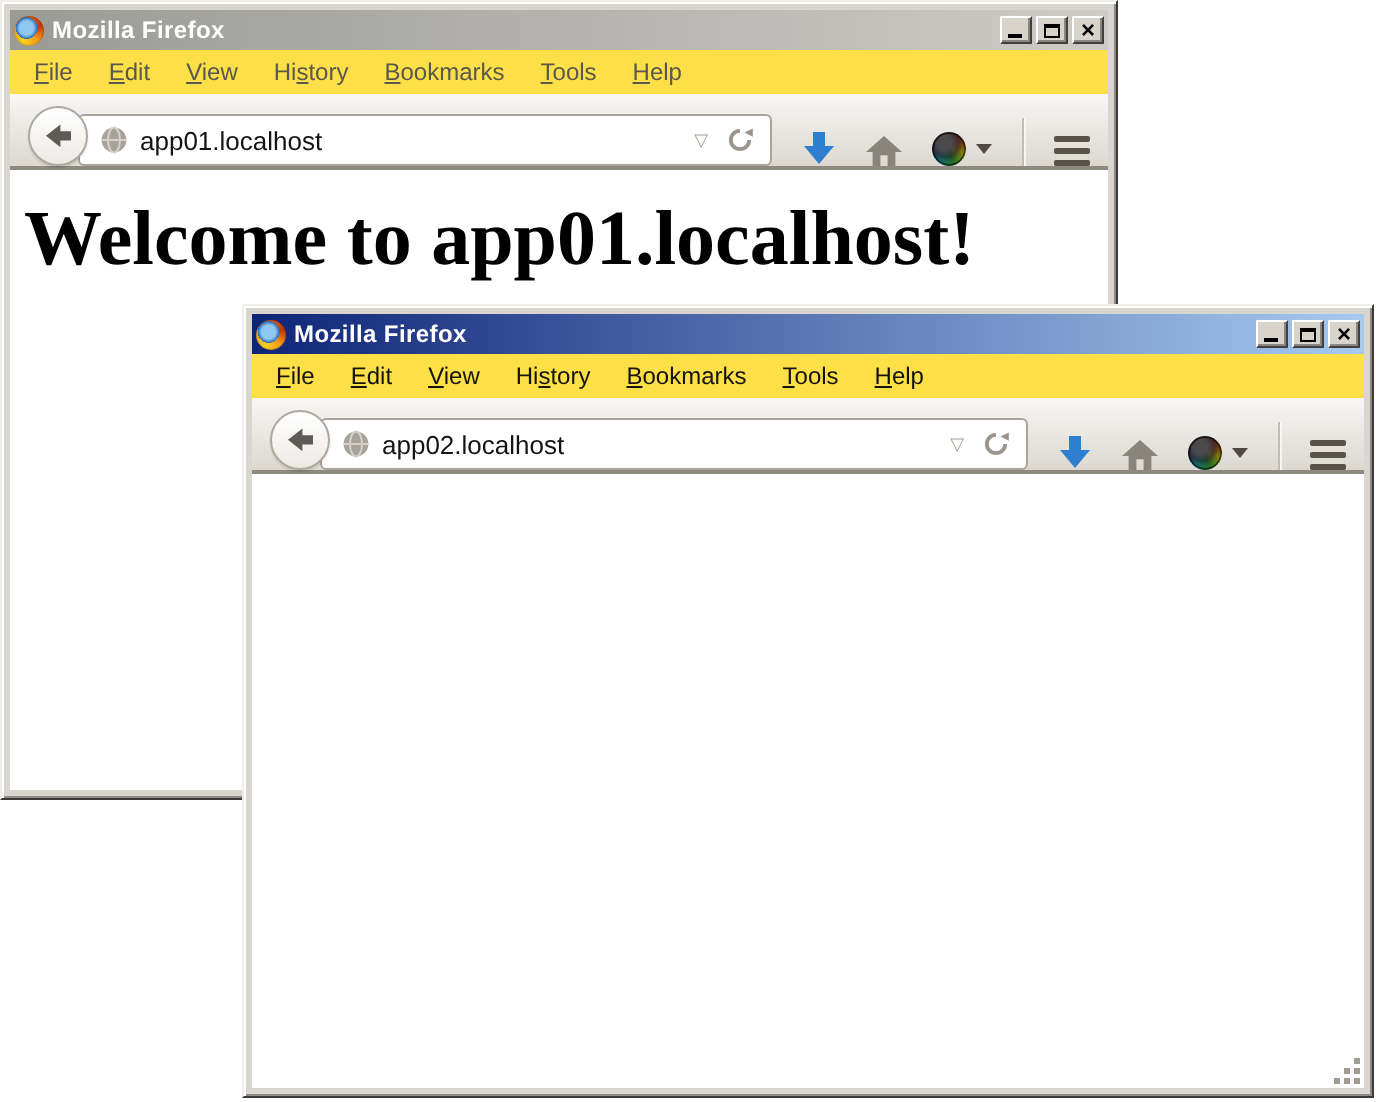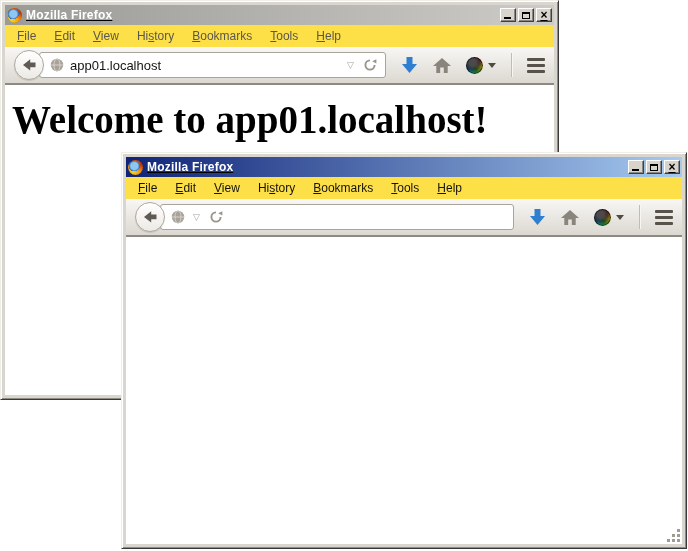--- a/index.html
+++ b/index.html
@@ -7,21 +7,21 @@
   *{box-sizing:border-box;}
 
   
   .window{position:absolute;background:#d9d6cf;border:1px solid;
     border-color:#f0eee9 #3a3a3a #3a3a3a #f0eee9;
     box-shadow:inset 1px 1px 0 #ffffff, inset -1px -1px 0 #8e8b84;
     padding:4px;display:flex;flex-direction:column;}
   .window.back{left:0;top:0;width:559px;height:400px;z-index:1;}
   .window.front{left:121px;top:152px;width:566px;height:397px;z-index:2;}
 
-  .titlebar{flex:0 0 20px;display:flex;align-items:center;gap:4px;padding:0 2px;text-decoration:underline;}
+  .titlebar{flex:0 0 20px;display:flex;align-items:center;gap:4px;padding:0 2px;}
   .active .titlebar{background:linear-gradient(to right,#0f2478,#a6caf0);}
   .inactive .titlebar{background:linear-gradient(to right,#9a9a97,#cdcbc6);}
   .title-text{color:#fff;font-weight:bold;font-size:12px;letter-spacing:.2px;white-space:nowrap;}
 
   .fx-logo{width:15px;height:15px;border-radius:50%;flex:0 0 15px;
     background:
       radial-gradient(circle at 42% 40%, #8ec7f2 0 28%, #2a6fb8 43%, rgba(0,0,0,0) 44%),
       conic-gradient(from 210deg,#f8d21c,#f89c1c,#e85d0c,#c33a05,#f89c1c,#f8d21c);
     box-shadow:inset 0 0 1px rgba(0,0,0,.55);}
 
@@ -34,21 +34,21 @@
   .glyph-close{font-size:12px;font-weight:bold;color:#000;line-height:10px;font-family:"Liberation Sans",sans-serif;}
 
   
   .menubar{flex:0 0 22px;display:flex;align-items:center;background:#fde047;padding:0 3px;font-size:12px;}
   .menu-item{padding:2px 9px;white-space:nowrap;}
   .inactive .menu-item{color:#5a574f;}
   .active .menu-item{color:#15130e;}
   .menu-item u{text-decoration:underline;}
 
   
-  .navbar{flex:0 0 38px;display:flex;align-items:center;
+  .navbar{flex:0 0 38px;display:flex;align-items:flex-end;
     background:linear-gradient(#f8f7f5,#dcd8d1);
     border-bottom:2px solid #8d8a82;padding:0 9px;}
   .back-btn{width:30px;height:30px;border-radius:50%;border:1px solid #aea89e;
     background:linear-gradient(#ffffff,#eceae5);display:flex;align-items:center;justify-content:center;
     padding:0;z-index:2;box-shadow:0 1px 1px rgba(0,0,0,.12);}
   .urlbar{flex:1;height:26px;margin-left:-5px;background:#fff;border:1px solid #a9a399;border-radius:3px;
     display:flex;align-items:center;gap:6px;padding:0 7px 0 10px;min-width:0;}
   .url-text{flex:1;font-size:13px;color:#141414;white-space:nowrap;overflow:hidden;}
   .url-dropdown{color:#a9a39a;font-size:9px;line-height:1;padding:0 2px;}
   .reload-wrap{display:flex;align-items:center;padding:0 1px;}
@@ -178,20 +178,21 @@
       <svg width="16" height="14" viewBox="0 0 16 14">
           <path d="M9.2 1.2 L9.2 4.6 L14.5 4.6 L14.5 9.2 L9.2 9.2 L9.2 12.6 L2 6.9 Z" fill="#5f5b54"></path>
         </svg>
     </button>
     <div class="urlbar">
       <svg width="14" height="14" viewBox="0 0 14 14">
         <circle cx="7" cy="7" r="6.2" fill="#a8a29a"></circle>
         <ellipse cx="7" cy="7" rx="3" ry="6.2" fill="none" stroke="#d6d2cb" stroke-width="1"></ellipse>
         <line x1="0.8" y1="7" x2="13.2" y2="7" stroke="#d6d2cb" stroke-width="1"></line>
       </svg>
+      <span class="url-text">app02.localhost</span>
       <span class="url-dropdown">▽</span>
       <span class="reload-wrap">
         <svg width="14" height="14" viewBox="0 0 14 14">
           <path d="M11.6 7 A4.6 4.6 0 1 1 7 2.4" fill="none" stroke="#9a948a" stroke-width="1.9"></path>
           <polygon points="13.4,1.2 13.4,5.4 9.2,3.3" fill="#9a948a"></polygon>
         </svg>
       </span>
     </div>
     <button class="tool-btn">
       <svg width="17" height="18" viewBox="0 0 17 18">

